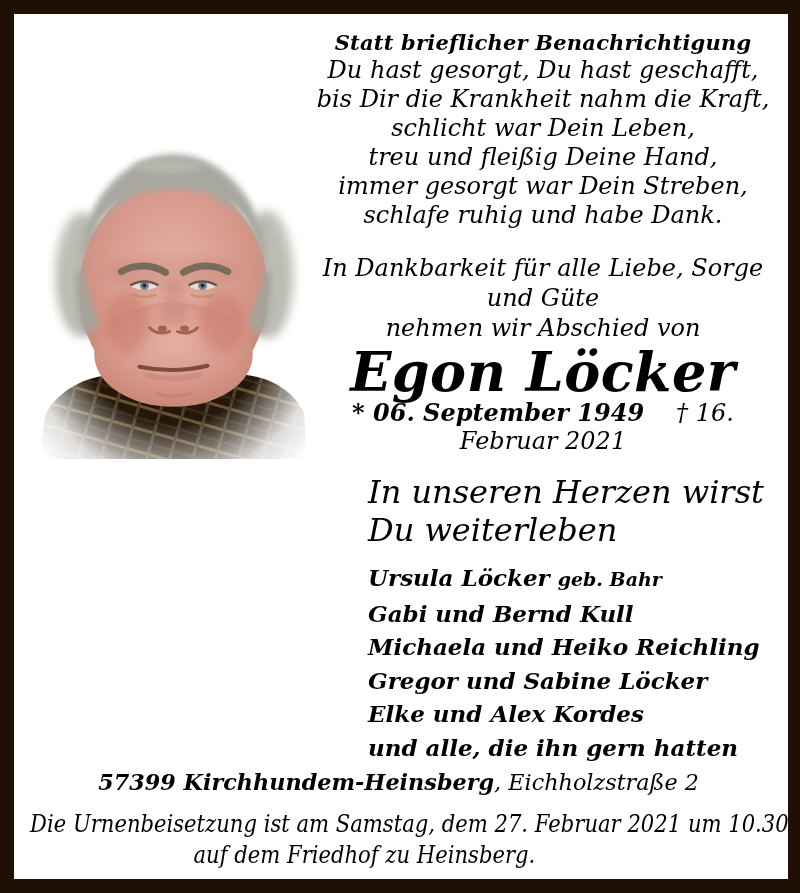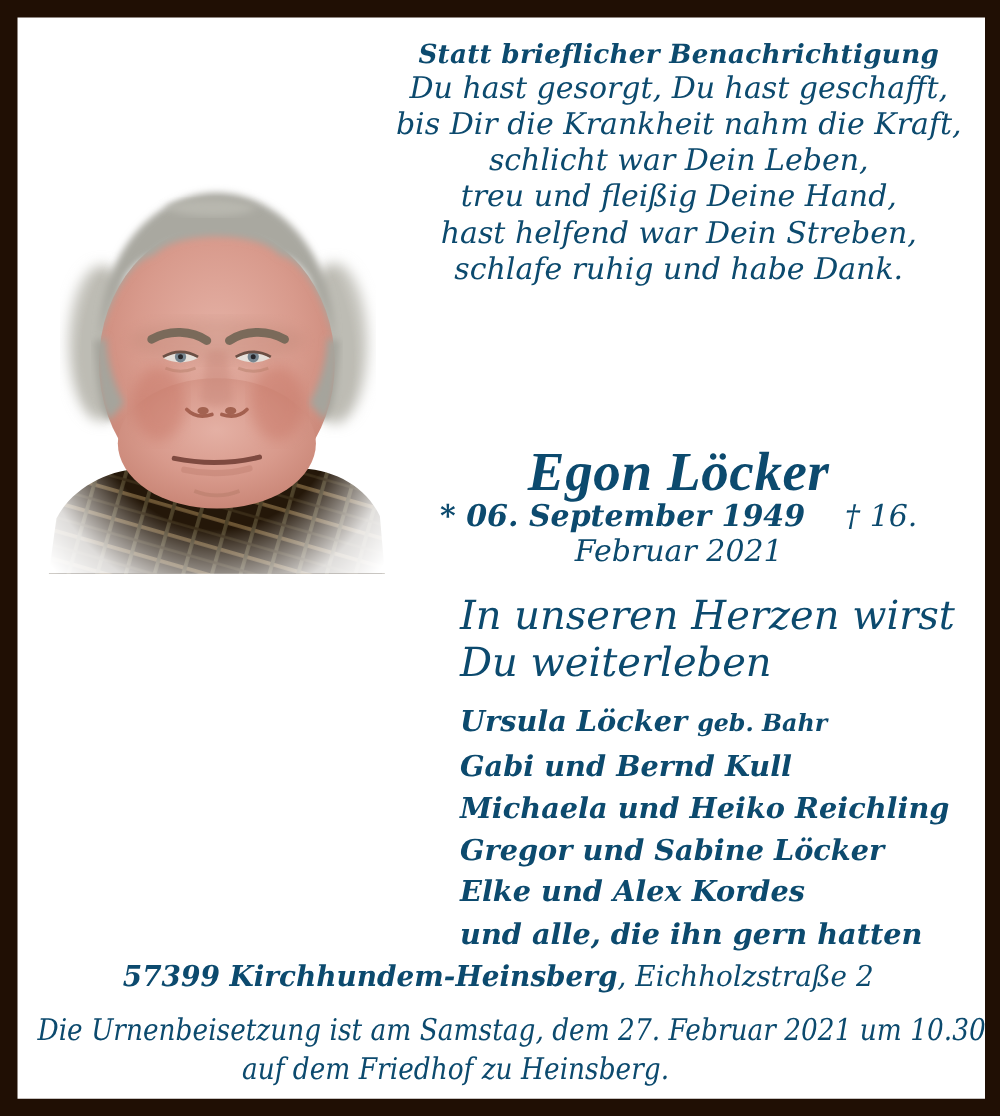--- a/index.html
+++ b/index.html
@@ -5,31 +5,31 @@
   html,body { margin:0; padding:0; background:#ffffff; }
   .page {
     position:relative;
     width:800px; height:893px;
     box-sizing:border-box;
     background:#ffffff;
     border-style:solid;
     border-color:#200f04;
     border-width:14px 12px 14px 14px;
     font-family:"DejaVu Serif","Liberation Serif",serif;
-    color:#0c4a6e;
+    color:#000000;
     overflow:hidden;
   }
   .abs { position:absolute; }
   .rcol { left:298px; width:462px; text-align:center; }
   .b { font-weight:bold; }
 
   .header-line { top:16px; font-size:21px; font-weight:bold; font-style:italic; letter-spacing:0.2px; }
   .poem { top:42px; font-size:24px; font-style:italic; line-height:29px; }
   .intro { top:239px; font-size:24px; font-style:italic; line-height:30px; }
-  .deceased-name { top:338px; font-size:44px; font-weight:bold; font-style:italic; letter-spacing:0.5px;font-family:Liberation Serif, serif; }
+  .deceased-name { top:326px; font-size:54px; font-weight:bold; font-style:italic; letter-spacing:0.5px; }
   .dates { top:384px; font-size:24px; font-style:italic; }
   .dates .birth { margin-right:32px;font-weight:bold; }
 
   .left-block { left:354px; top:459px; width:420px; text-align:left; }
   .herzen { font-size:32px; font-style:italic; margin-bottom:12px; }
   .mourner { font-size:23px; font-weight:bold; font-style:italic; line-height:33.5px; white-space:nowrap; }
   .mourner .suffix { font-size:19px; margin-left:8px; }
   .mourner .suffix:empty { display:none; }
 
   .bottom-block { left:16px; top:754px; width:760px; text-align:center; }
@@ -120,24 +120,28 @@
     </svg>
   </div>
 
   <div class="abs rcol header-line">Statt brieflicher Benachrichtigung</div>
 
   <div class="abs rcol poem">
     <div>Du hast gesorgt, Du hast geschafft,</div>
     <div>bis Dir die Krankheit nahm die Kraft,</div>
     <div>schlicht war Dein Leben,</div>
     <div>treu und fleißig Deine Hand,</div>
-    <div>hast helfend war Dein Streben,</div>
+    <div>immer gesorgt war Dein Streben,</div>
     <div>schlafe ruhig und habe Dank.</div>
   </div>
 
+  <div class="abs rcol intro">
+    <div>In Dankbarkeit für alle Liebe, Sorge und Güte</div>
+    <div>nehmen wir Abschied von</div>
+  </div>
 
   <div class="abs rcol deceased-name">Egon Löcker</div>
 
   <div class="abs rcol dates">
     <span class="birth">* 06. September 1949</span><span>† 16. Februar 2021</span>
   </div>
 
   <div class="abs left-block">
     <div class="herzen">In unseren Herzen wirst Du weiterleben</div>
     <div class="mourner"><span>Ursula Löcker</span><span class="suffix">geb. Bahr</span></div>

